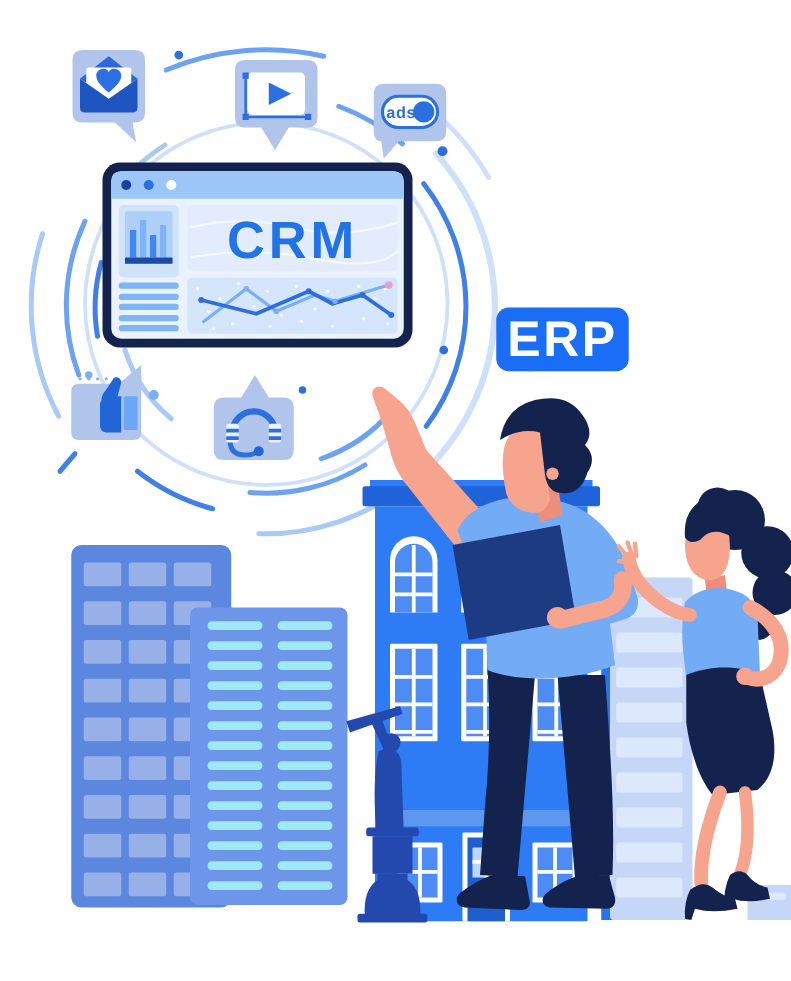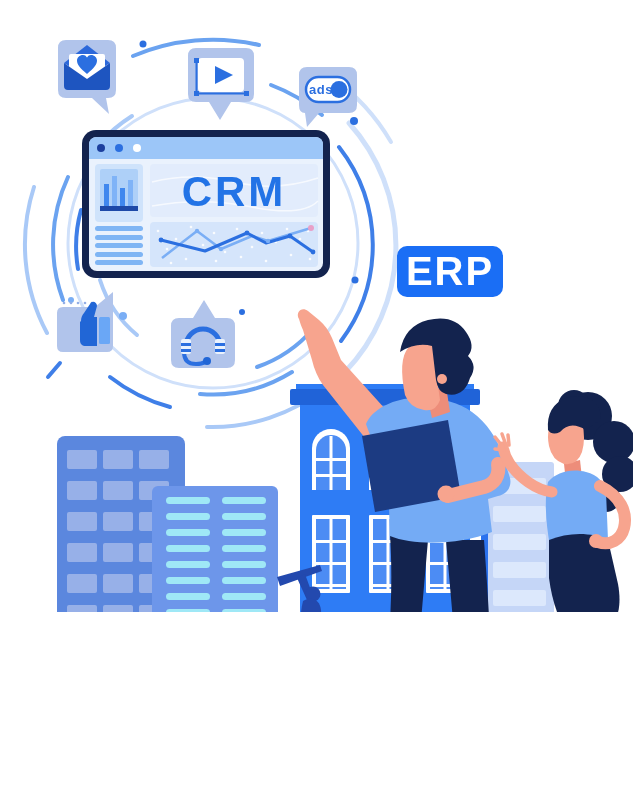--- a/index.html
+++ b/index.html
@@ -1,16 +1,16 @@
 <!DOCTYPE html>
 <html style="--background: #ffffff; --navy: #13234e; --primary-blue: #1a6ef5; --medium-blue: #2b6fe0; --deep-blue: #1d49a8; --crm-text: #2273e6; --sky-blue: #74abf5; --light-blue: #9cc6f8; --pale-blue: #eaf2fd; --panel-blue: #d5e5fb; --panel-soft: #e2ecfc; --sidebar-card: #cfe3fb; --sidebar-inset: #aed0f8; --line-light: #7aaef5; --periwinkle: #b1c4eb; --arc-light: #a9c9f7; --arc-mid: #6ba3f0; --arc-strong: #3f7fe8; --arc-pale: #cfe0fa; --building-muted: #5b87de; --building-muted-window: #97b0e8; --building-bright: #6d96ea; --cyan: #9fe8f6; --building-blue: #2e7cf5; --cornice-blue: #2063d8; --pane-blue: #4c8cf4; --band-blue: #5e97f0; --door-blue: #1f5ecf; --building-light: #c5d6f7; --stripe-light: #dce8fc; --strip-blue: #2b72ee; --statue-blue: #2349ae; --skin: #f7a48e; --skin-shadow: #ed8d7a; --clipboard-navy: #1c3b82; --white: #ffffff; --pink-dot: #e8a0c8;"><head>
 <meta charset="utf-8">
 <style>
   html,body{margin:0;padding:0;background:#fff;}
-  .stage{position:relative;width:633px;height:612px;background:var(--background,#fff);overflow:hidden;font-family:"Liberation Sans",sans-serif;}
+  .stage{position:relative;width:633px;height:785px;background:var(--background,#fff);overflow:hidden;font-family:"Liberation Sans",sans-serif;}
   svg{display:block;}
   
   .f-navy{fill:var(--navy)} .f-primary{fill:var(--primary-blue)} .f-med{fill:var(--medium-blue)}
   .f-deep{fill:var(--deep-blue)} .f-sky{fill:var(--sky-blue)} .f-lightblue{fill:var(--light-blue)}
   .f-pale{fill:var(--pale-blue)} .f-panel{fill:var(--panel-blue)} .f-panelsoft{fill:var(--panel-soft)}
   .f-sbcard{fill:var(--sidebar-card)} .f-sbinset{fill:var(--sidebar-inset)} .f-linelight{fill:var(--line-light)}
   .f-peri{fill:var(--periwinkle)} .f-white{fill:var(--white)} .f-pink{fill:var(--pink-dot)}
   .f-bmuted{fill:var(--building-muted)} .f-bmwin{fill:var(--building-muted-window)}
   .f-bbright{fill:var(--building-bright)} .f-cyan{fill:var(--cyan)}
   .f-bblue{fill:var(--building-blue)} .f-cornice{fill:var(--cornice-blue)} .f-pane{fill:var(--pane-blue)}

